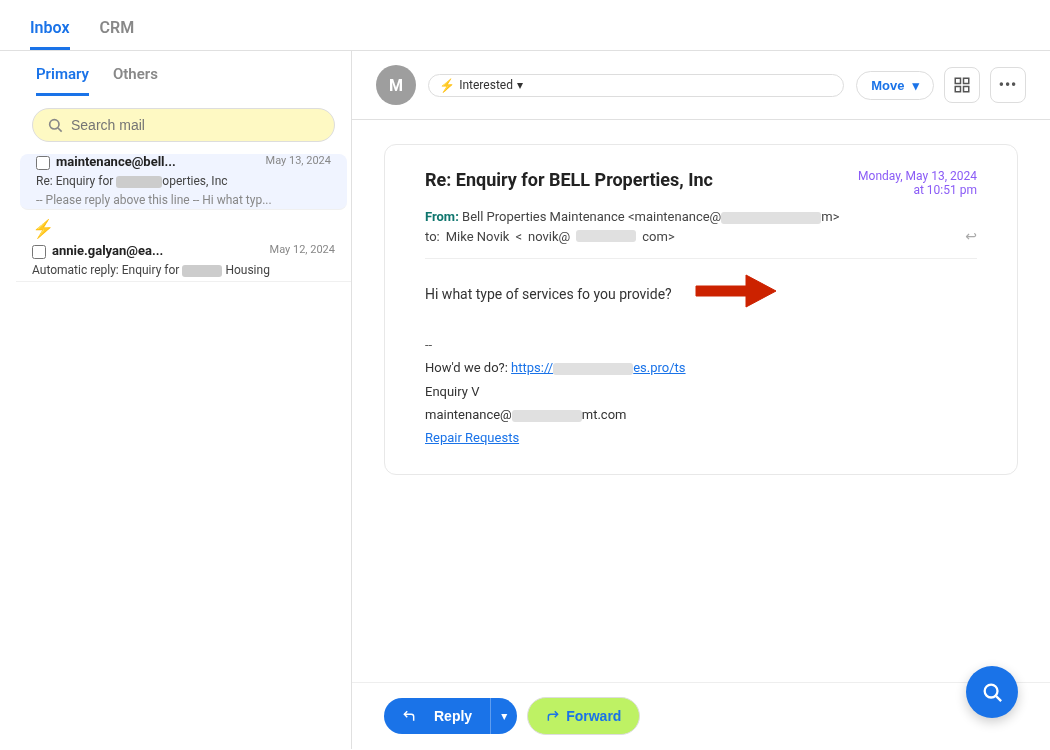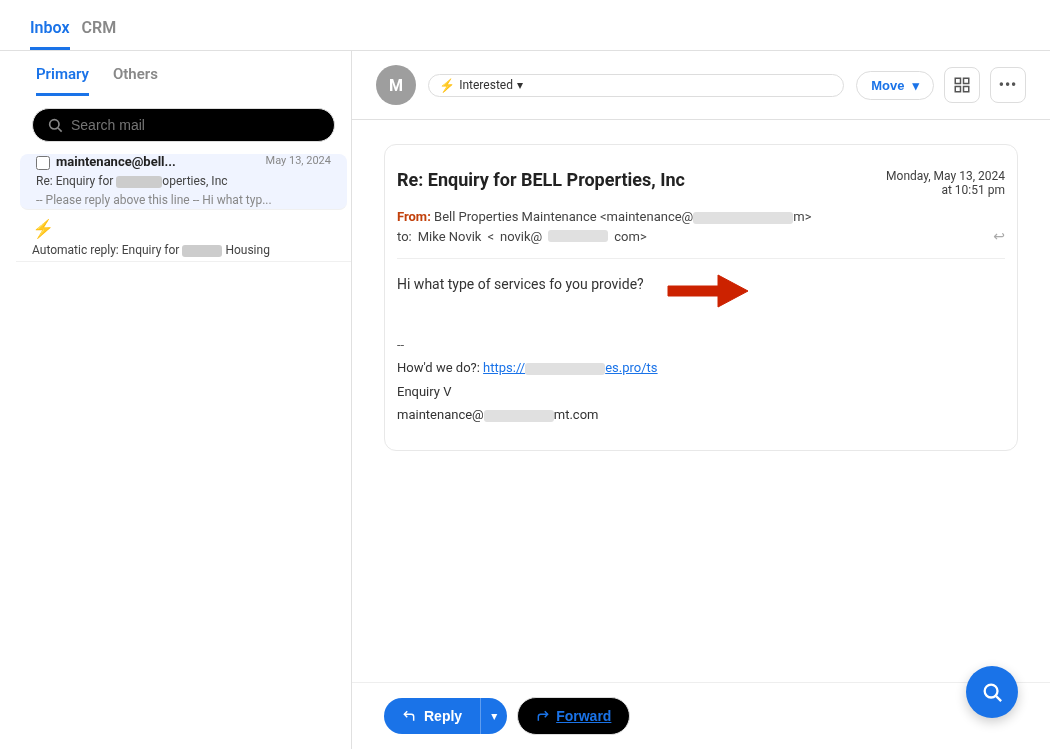--- a/index.html
+++ b/index.html
@@ -11,21 +11,21 @@
       height: 750px;
       overflow: hidden;
     }
 
     
     .top-nav {
       display: flex;
       align-items: flex-end;
       padding: 18px 30px 0;
       border-bottom: 1px solid #e0e0e0;
-      gap: 12px;
+      gap: 30px;
     }
     .nav-tab {
       font-size: 16px;
       font-weight: 600;
       padding-bottom: 10px;
       cursor: pointer;
       color: #888;
       border-bottom: 3px solid transparent;
     }
     .nav-tab.active {
@@ -69,21 +69,21 @@
     }
 
     
     .search-bar {
       margin: 12px 16px;
       display: flex;
       align-items: center;
       border: 1px solid #ddd;
       border-radius: 24px;
       padding: 8px 14px;
-      background: #000000;
+      background: #fef9c3;
     }
     .search-bar input {
       border: none;
       background: transparent;
       outline: none;
       font-size: 14px;
       color: #888;
       width: 100%;
       margin-left: 8px;
     }
@@ -270,47 +270,47 @@
     .email-content-area {
       flex: 1;
       overflow-y: auto;
       padding: 24px 32px;
     }
 
     .email-content-card {
       background: #fff;
       border: 1px solid #e8e8e8;
       border-radius: 12px;
-      padding: 24px 12px;
+      padding: 24px 40px;
     }
 
     .email-meta-header {
       display: flex;
       justify-content: space-between;
       align-items: flex-start;
       margin-bottom: 12px;
     }
     .email-subject-title {
       font-size: 18px;
       font-weight: 700;
       color: #222;
     }
     .email-datetime {
       font-size: 12px;
-      color: #404040;
+      color: #8b5cf6;
       text-align: right;
     }
 
     .email-from-row {
       font-size: 13px;
       color: #444;
       margin-bottom: 4px;
     }
     .email-from-row strong {
-      color: #c2410c;
+      color: #0f766e;
     }
     .redacted-inline {
       display: inline-block;
       background: #e0e0e0;
       border-radius: 3px;
       height: 12px;
       width: 100px;
       vertical-align: middle;
     }
     .redacted-inline-sm {
@@ -342,20 +342,21 @@
     }
 
     .email-body {
       font-size: 14px;
       color: #333;
       line-height: 1.7;
     }
 
     .question-line {
       display: flex;
+      align-items: center;
       margin-bottom: 16px;
     }
 
     
     .red-arrow {
       display: inline-block;
       margin-left: 14px;
     }
 
     .signature-area {
@@ -392,48 +393,47 @@
       background: #1a73e8;
       color: #fff;
       border: none;
       border-radius: 20px 0 0 20px;
       padding: 10px 18px;
       font-size: 14px;
       font-weight: 600;
       cursor: pointer;
       display: flex;
       align-items: center;
-      gap: 8px;
+      gap: 18px;
     }
     .reply-btn-dropdown {
       background: #1a73e8;
       color: #fff;
       border: none;
       border-left: 1px solid rgba(255,255,255,0.3);
       border-radius: 0 20px 20px 0;
       padding: 10px 10px;
       font-size: 12px;
       cursor: pointer;
       display: flex;
       align-items: center;
     }
 
     .forward-btn {
-      background: #000000;
+      background: #bef264;
       color: #1a73e8;
       border: 1px solid #ddd;
       border-radius: 20px;
       padding: 10px 18px;
       font-size: 14px;
       font-weight: 600;
       cursor: pointer;
       display: flex;
       align-items: center;
       gap: 6px;
-      text-decoration: underline;
     }
 
     
     .search-fab {
       position: fixed;
       bottom: 32px;
       right: 32px;
       width: 52px;
       height: 52px;
       border-radius: 50%;
@@ -487,20 +487,27 @@
           </div>
           <span class="email-date">May 13, 2024</span>
         </div>
         <div class="email-subject">Re: Enquiry for <span style="display:inline-block;background:#ccc;width:46px;height:12px;border-radius:3px;vertical-align:middle;"></span>operties, Inc</div>
         <div class="email-preview">-- Please reply above this line -- Hi what typ...</div>
       </div>
 
       <div class="lightning-icon">⚡</div>
 
       <div class="email-item">
+        <div class="email-item-header">
+          <div class="checkbox-sender">
+            <input type="checkbox" class="email-checkbox" style="">
+            <span class="email-sender">annie.galyan@ea...</span>
+          </div>
+          <span class="email-date">May 12, 2024</span>
+        </div>
         <div class="email-subject">Automatic reply: Enquiry for <span style="display:inline-block;background:#ccc;width:40px;height:12px;border-radius:3px;vertical-align:middle;"></span> Housing</div>
       </div>
 
     </div>
   </div>
 
   <div class="right-panel">
 
     <div class="email-header-bar">
       <div class="avatar-circle">M</div>
@@ -573,20 +580,23 @@
 
           <div class="signature-area">
             <div class="dashes">--</div>
             <div>
               <span>How'd we do?:</span>
               <span> </span><a class="link-blue"><span>https://</span><span class="redacted-link"></span><span>es.pro/ts</span></a>
             </div>
             <div>Enquiry V</div>
             <div>
               <span>maintenance@</span><span class="redacted-inline" style="width:70px;"></span><span>mt.com</span>
+            </div>
+            <div>
+              <a class="link-blue">Repair Requests</a>
             </div>
           </div>
         </div>
 
       </div>
     </div>
 
     <div class="email-actions-bar">
       <div class="reply-btn-group">
         <button class="reply-btn-main">

